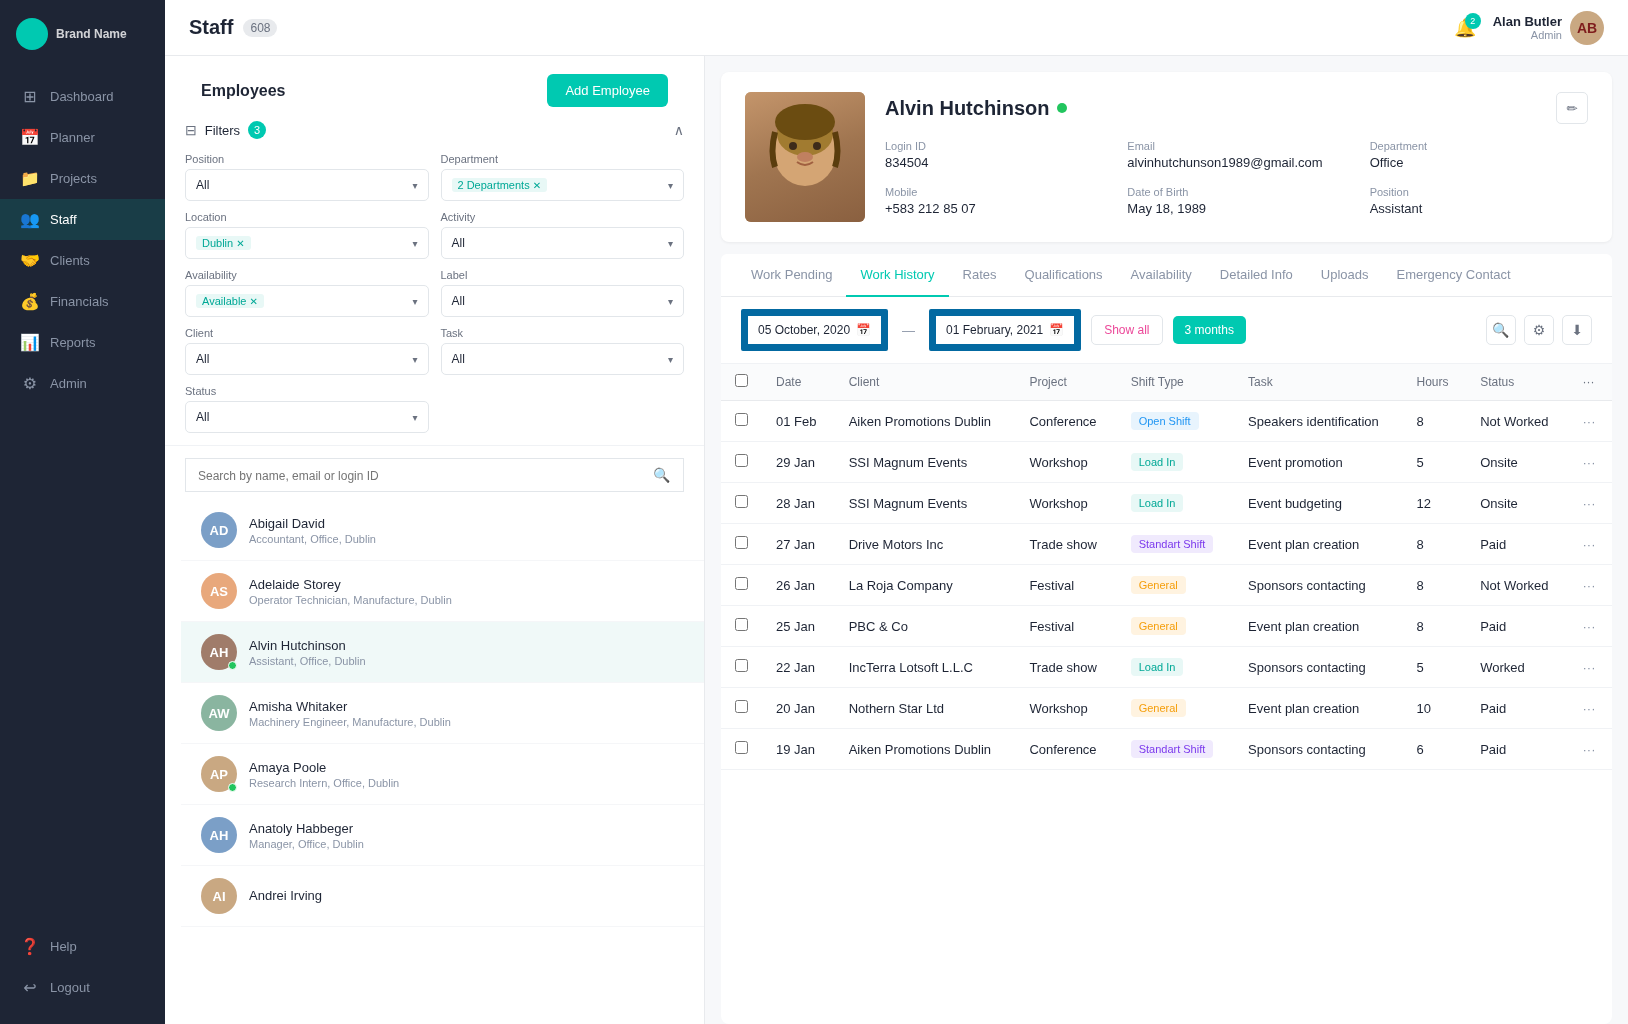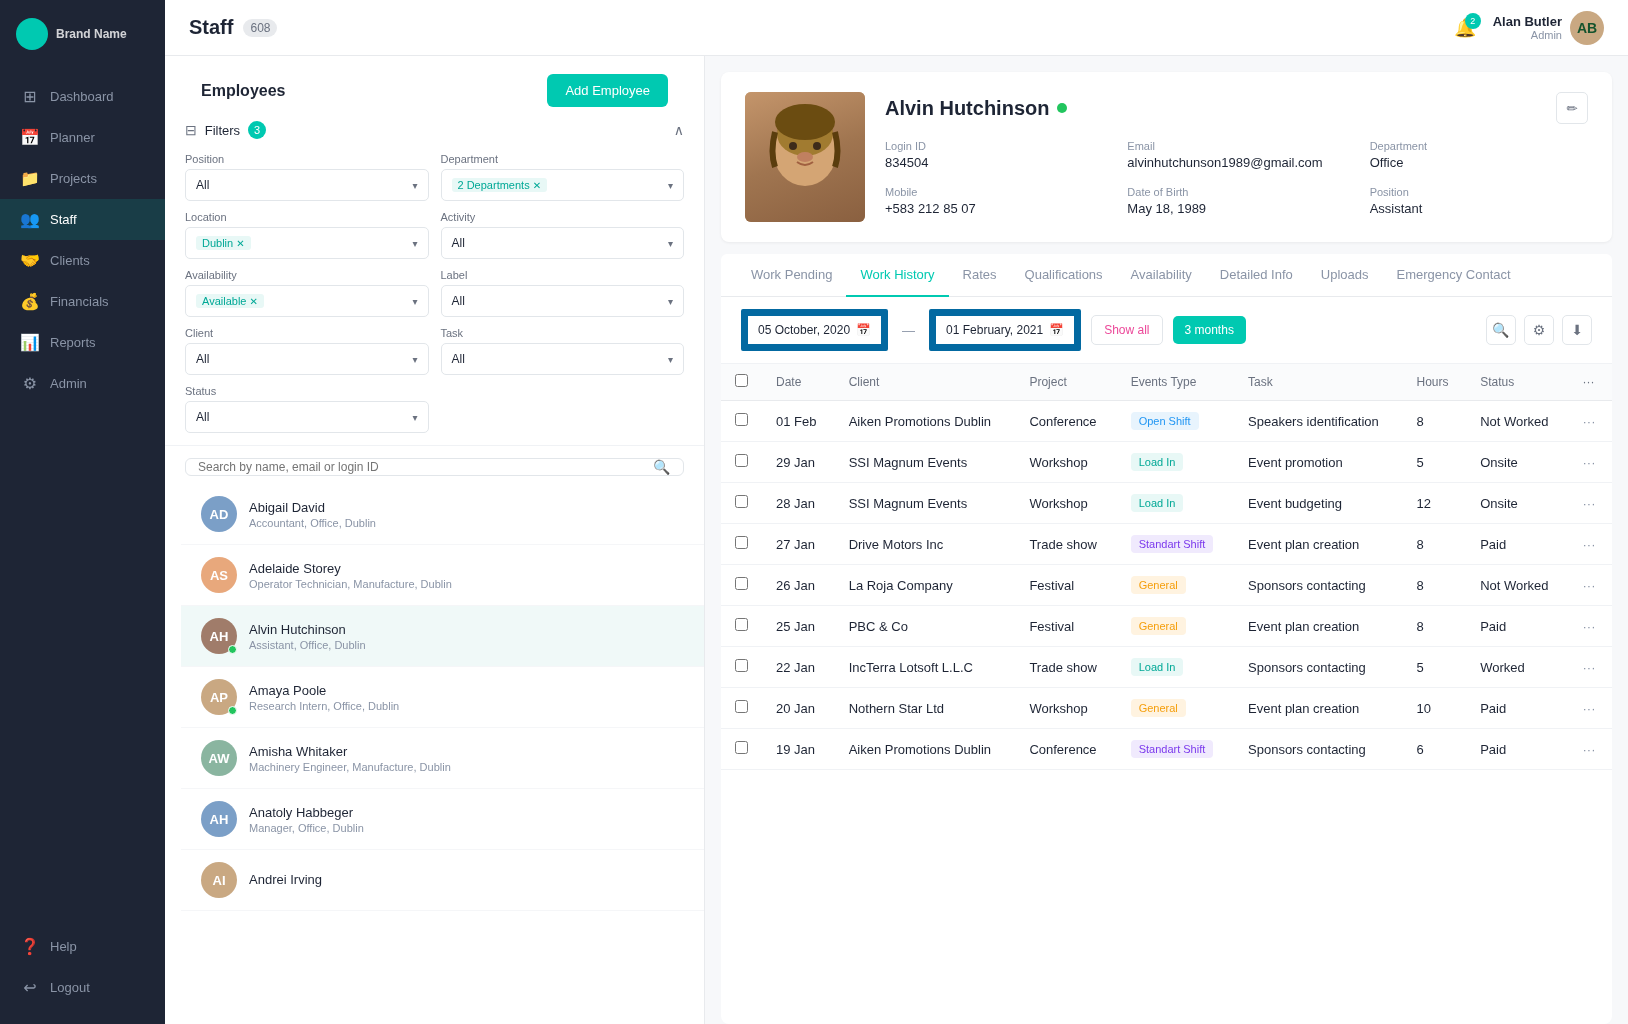--- a/index.html
+++ b/index.html
@@ -90,21 +90,21 @@
     }
     .user-info { display: flex; align-items: center; gap: 8px; cursor: pointer; }
     .user-name { font-weight: 600; font-size: 13px; color: #1e2535; text-align: right; }
     .user-role { font-size: 11px; color: #8a94a6; text-align: right; }
     .user-avatar {
       width: 34px; height: 34px;
       border-radius: 50%;
       background: #c9a882;
       overflow: hidden;
       display: flex; align-items: center; justify-content: center;
-      font-size: 14px; color: #14532d; font-weight: 600;
+      font-size: 14px; color: #7f1d1d; font-weight: 600;
     }
 
     
     .content-body {
       display: flex;
       flex: 1;
       overflow: hidden;
       gap: 0;
     }
 
@@ -184,24 +184,24 @@
       gap: 4px;
       min-height: 32px;
       flex-wrap: wrap;
     }
     .select-arrow { margin-left: auto; color: #6b7280; font-size: 10px; }
 
     
     .search-area { padding: 12px 20px 8px; position: relative; }
     .search-input-wrap {
       border: 1px solid #e2e6ea;
-      border-radius: 6px;
-      display: flex;
-      align-items: center;
-      padding: 0 12px;
+      border-radius: 0;
+      display: flex;
+      align-items: flex-end;
+      padding: 8px 12px;
       gap: 8px;
     }
     .search-input-wrap input {
       border: none; outline: none; flex: 1; font-size: 12px; color: #6b7280;
       background: transparent;
     }
     .search-icon { color: #b0b8c4; font-size: 14px; }
 
     
     .employee-list { flex: 1; overflow-y: auto; margin-left: 16px; }
@@ -625,37 +625,37 @@
       <div class="emp-avatar" style="background:#a07c6a">
         AH
         <div class="online-dot"></div>
       </div>
       <div class="emp-info">
         <div class="emp-name">Alvin Hutchinson</div>
         <div class="emp-detail">Assistant, Office, Dublin</div>
       </div>
     </div>
           <div class="employee-item">
+      <div class="emp-avatar" style="background:#8ab5a0">
+        AW
+        
+      </div>
+      <div class="emp-info">
+        <div class="emp-name">Amisha Whitaker</div>
+        <div class="emp-detail">Machinery Engineer, Manufacture, Dublin</div>
+      </div>
+    </div>
+          <div class="employee-item">
       <div class="emp-avatar" style="background:#c9a882">
         AP
         <div class="online-dot"></div>
       </div>
       <div class="emp-info">
         <div class="emp-name">Amaya Poole</div>
         <div class="emp-detail">Research Intern, Office, Dublin</div>
-      </div>
-    </div>
-          <div class="employee-item">
-      <div class="emp-avatar" style="background:#8ab5a0">
-        AW
-        
-      </div>
-      <div class="emp-info">
-        <div class="emp-name">Amisha Whitaker</div>
-        <div class="emp-detail">Machinery Engineer, Manufacture, Dublin</div>
       </div>
     </div>
           <div class="employee-item">
       <div class="emp-avatar" style="background:#7b9fc7">
         AH
         
       </div>
       <div class="emp-info">
         <div class="emp-name">Anatoly Habbeger</div>
         <div class="emp-detail">Manager, Office, Dublin</div>
@@ -760,21 +760,21 @@
         </div>
 
         <div class="work-table">
           <table>
             <thead>
               <tr>
                 <th class="checkbox-col"><input type="checkbox" style=""></th>
                 <th>Date</th>
                 <th>Client</th>
                 <th>Project</th>
-                <th>Events Type</th>
+                <th>Shift Type</th>
                 <th>Task</th>
                 <th>Hours</th>
                 <th>Status</th>
                 <th>···</th>
               </tr>
             </thead>
             <tbody id="work-history-tbody">
                 <tr>
       <td class="checkbox-col"><input type="checkbox" style=""></td>
       <td>01 Feb</td>

